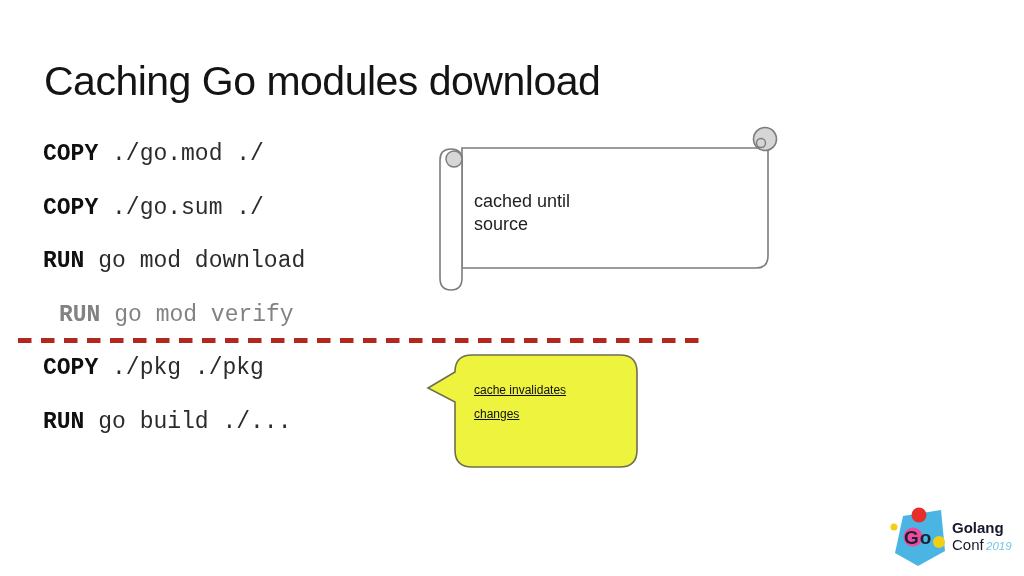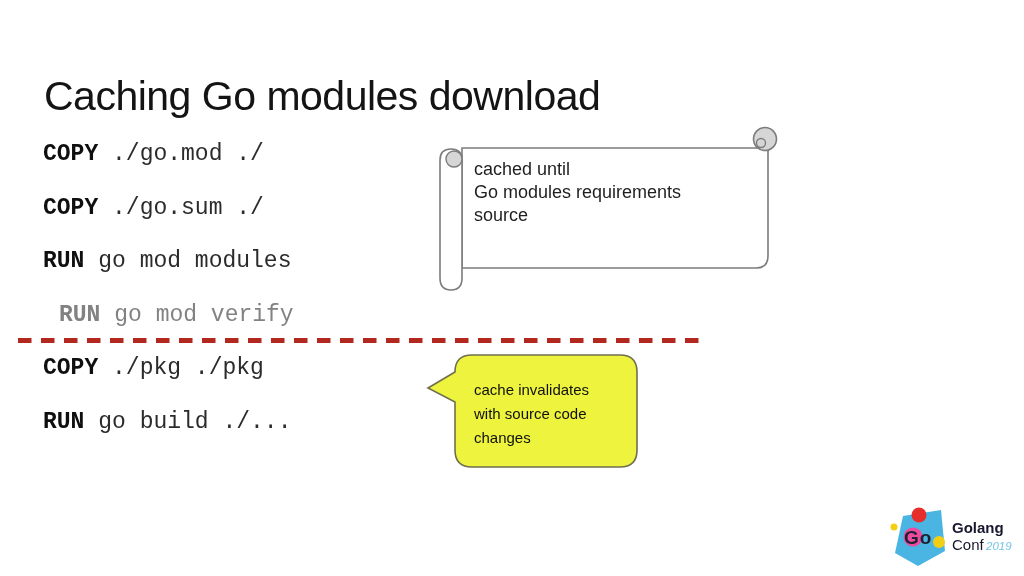--- a/index.html
+++ b/index.html
@@ -5,87 +5,85 @@
   html,body{margin:0;padding:0;}
   body{
     width:1024px;height:576px;position:relative;overflow:hidden;
     background:#ffffff;
     font-family:"Liberation Sans", sans-serif;
   }
   .slide{position:absolute;inset:0;}
 
   .title{
     position:absolute;left:44px;top:58px;
-    font-size:41px;font-weight:400;color:#141414;letter-spacing:-0.5px;margin-top:15px;
+    font-size:41px;font-weight:400;color:#141414;letter-spacing:-0.5px;
   }
 
   .code{
     position:absolute;left:43px;top:128px;
     font-family:Liberation Mono, monospace;
     font-size:23px;line-height:53.5px;color:#2b2b2b;
   }
   .code-line{white-space:pre;}
   .code-line .kw{font-weight:700;color:#0f0f0f;}
   .code-line.muted,.code-line.muted .kw{color:#828282;margin-left:8px;}
 
   .divider{position:absolute;left:16px;top:337px;width:694px;height:7px;}
 
   .scroll-svg{position:absolute;left:428px;top:118px;width:360px;height:185px;}
   .scroll-text{
-    position:absolute;left:474px;top:158px;
+    position:absolute;left:474px;top:190px;
     font-size:18px;line-height:23px;color:#1f1f1f;
   }
 
   .bubble-svg{position:absolute;left:424px;top:350px;width:222px;height:124px;}
   .bubble-text{
     position:absolute;left:474px;top:378px;
-    font-size:15px;line-height:24px;color:#101010;
+    font-size:12px;line-height:24px;color:#101010;text-decoration:underline;
   }
 
   .logo-svg{position:absolute;left:888px;top:502px;width:128px;height:68px;}
 </style>
 </head>
 <body>
 
 <div class="slide">
 
   <div class="title">Caching Go modules download</div>
 
   <div class="code">
     <div class="code-line"><span class="kw">COPY</span><span> ./go.mod ./</span></div>
     <div class="code-line"><span class="kw">COPY</span><span> ./go.sum ./</span></div>
-    <div class="code-line"><span class="kw">RUN</span><span> go mod modules</span></div>
+    <div class="code-line"><span class="kw">RUN</span><span> go mod download</span></div>
     <div class="code-line muted"><span class="kw">RUN</span><span> go mod verify</span></div>
     <div class="code-line"><span class="kw">COPY</span><span> ./pkg ./pkg</span></div>
     <div class="code-line"><span class="kw">RUN</span><span> go build ./...</span></div>
   </div>
 
   <svg class="divider" viewBox="0 0 694 7">
     <line x1="2" y1="3.5" x2="692" y2="3.5" stroke-width="5" stroke-dasharray="13.5 9.5" stroke="#b2281e"></line>
   </svg>
 
   <svg class="scroll-svg" viewBox="0 0 360 185">
     <path d="M 34,30 H 340 V 138 Q 340,150 328,150 H 34 Z" fill="#ffffff" stroke-width="1.6" stroke="#7c7c7c"></path>
     <circle cx="337" cy="21" r="11.5" stroke-width="1.6" fill="#d6d6d6" stroke="#7c7c7c"></circle>
     <circle cx="333" cy="25" r="4.5" stroke-width="1.4" fill="#d6d6d6" stroke="#7c7c7c"></circle>
     <path d="M 12,160 V 42 Q 12,31 23,31 Q 34,31 34,42 V 160 Q 34,172 23,172 Q 12,172 12,160 Z" fill="#ffffff" stroke-width="1.6" stroke="#7c7c7c"></path>
     <circle cx="26" cy="41" r="8" stroke-width="1.4" fill="#d6d6d6" stroke="#7c7c7c"></circle>
   </svg>
   <div class="scroll-text">
     <div>cached until</div>
-    <div>Go modules requirements</div>
     <div>source</div>
   </div>
 
   <svg class="bubble-svg" viewBox="0 0 222 124">
     <path d="M 48,5 H 196 Q 213,5 213,22 V 100 Q 213,117 196,117 H 48 Q 31,117 31,100 V 52 L 4,38 L 31,22 Q 31,5 48,5 Z" stroke-width="1.6" stroke="#6f6f4e" fill="#eef43e"></path>
   </svg>
   <div class="bubble-text">
     <div>cache invalidates</div>
-    <div>with source code</div>
     <div>changes</div>
   </div>
 
   <svg class="logo-svg" viewBox="0 0 128 68">
     <polygon points="15,14 53,8 57,49 30,64 7,51" fill="#4ab5e3"></polygon>
     <circle cx="31" cy="13" r="7.5" fill="#e62e2b"></circle>
     <circle cx="6" cy="25" r="3.5" fill="#f2cf15"></circle>
     <circle cx="25" cy="35" r="9.5" fill="#ef4a9d"></circle>
     <circle cx="51" cy="40" r="6" fill="#f2cf15"></circle>
     <text x="16" y="42" font-size="19" font-weight="700" letter-spacing="1" font-family="Liberation Sans, sans-serif" fill="#1b2333">Go</text>

